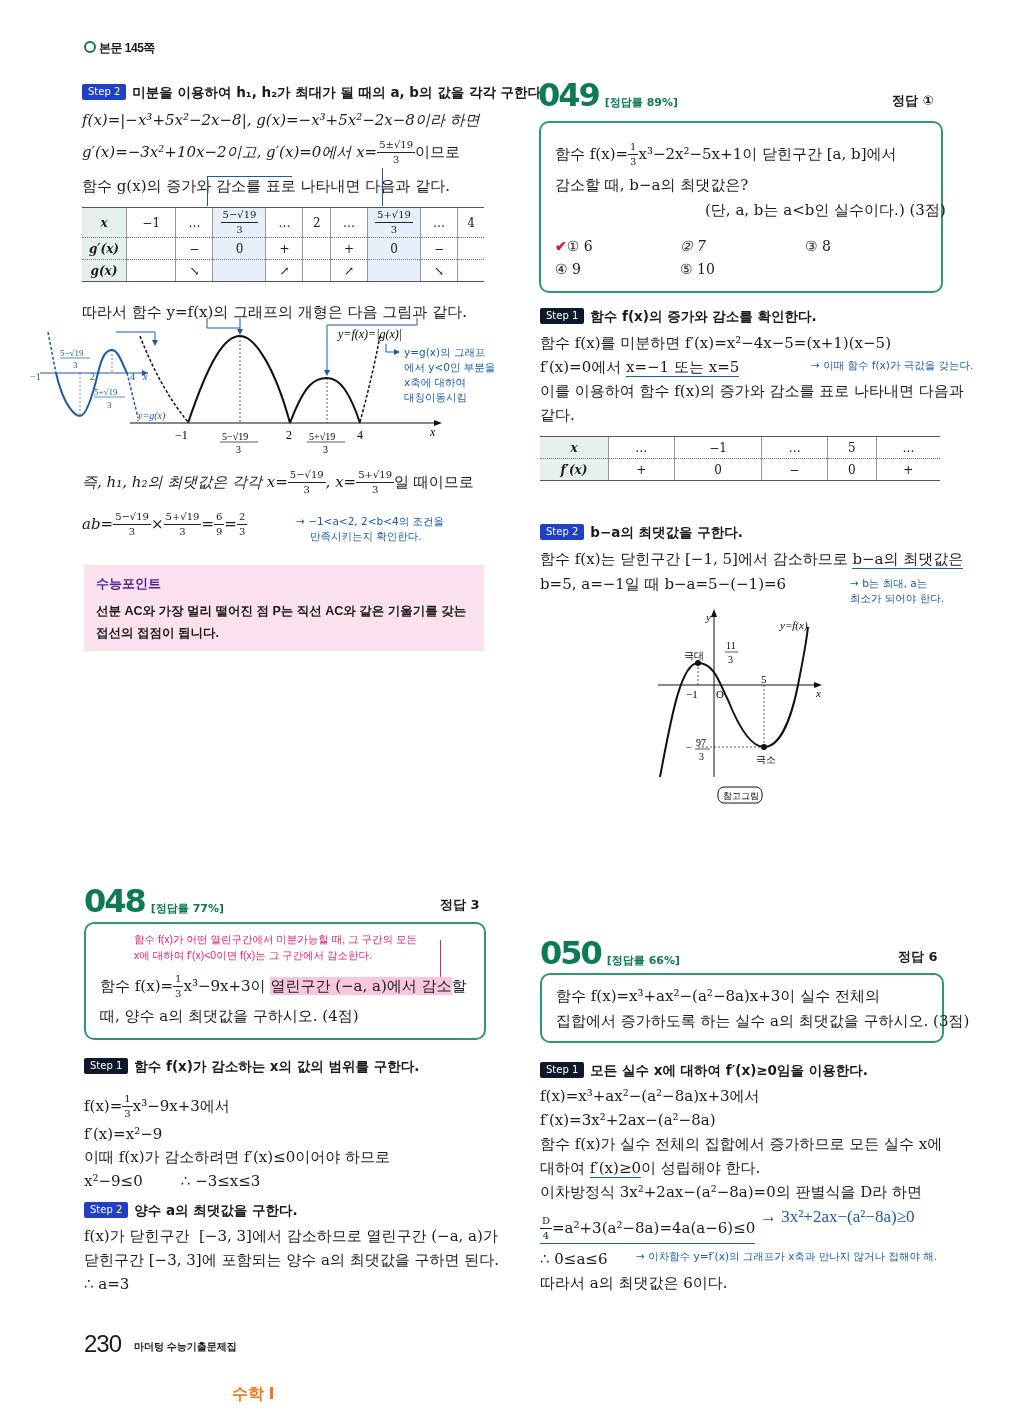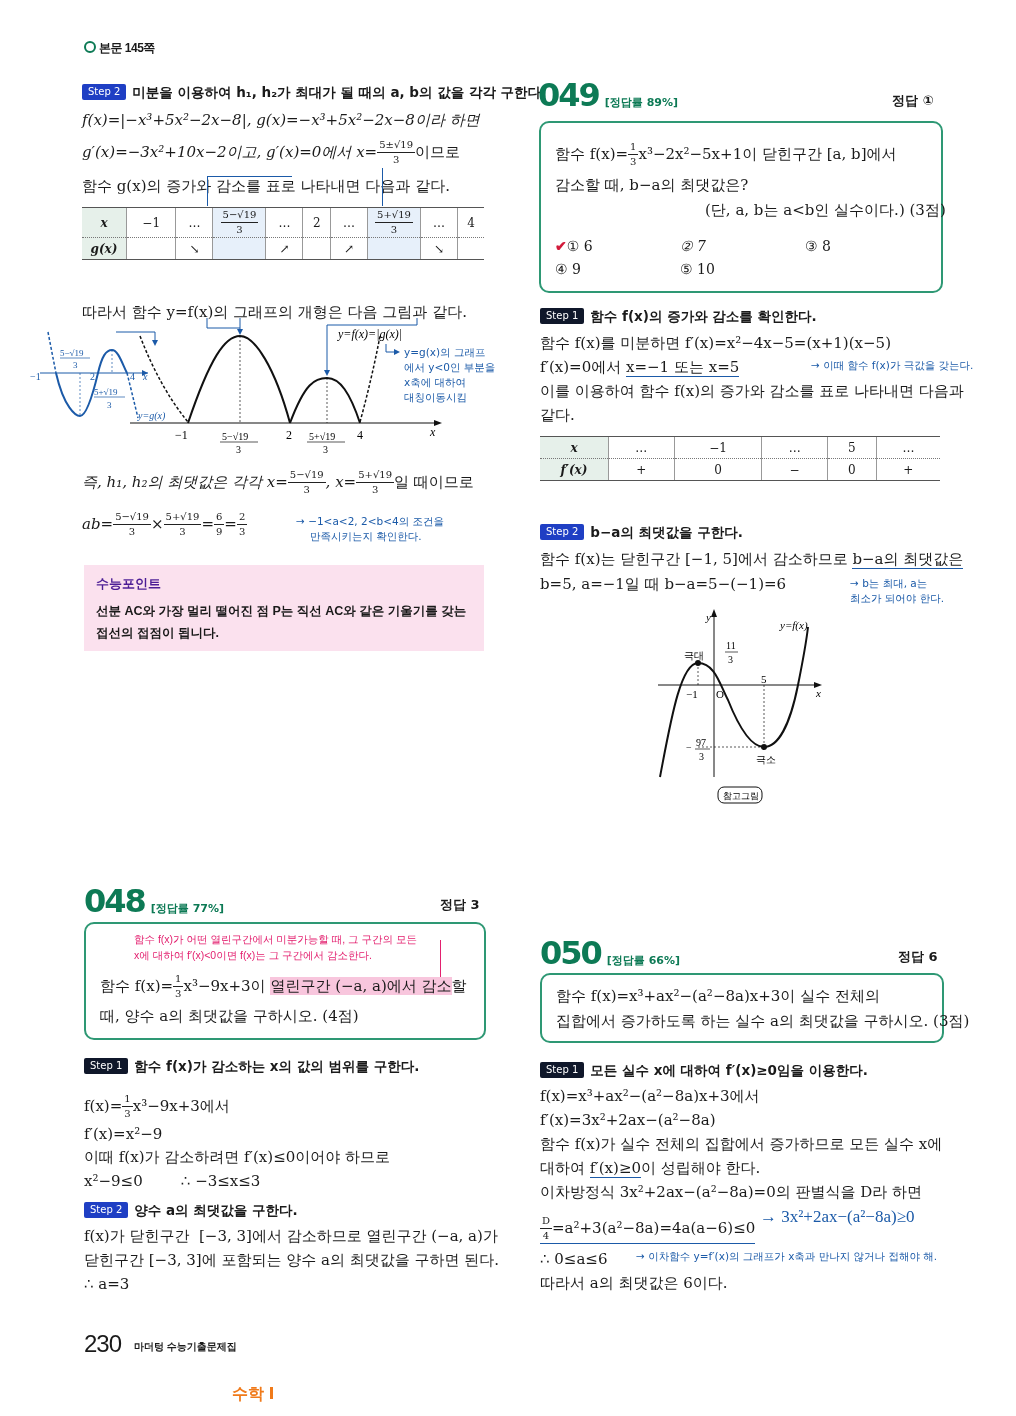--- a/index.html
+++ b/index.html
@@ -60,20 +60,32 @@
     <td>…</td>
     <td class="hl" style="width:48px"><span class="frac"><span class="n">5−√19</span><span class="d">3</span></span></td>
     <td>…</td>
     <td>2</td>
     <td>…</td>
     <td class="hl" style="width:48px"><span class="frac"><span class="n">5+√19</span><span class="d">3</span></span></td>
     <td>…</td>
     <td>4</td>
   </tr>
   <tr>
+    <td>g′(x)</td>
+    <td></td>
+    <td>−</td>
+    <td class="hl">0</td>
+    <td>+</td>
+    <td></td>
+    <td>+</td>
+    <td class="hl">0</td>
+    <td>−</td>
+    <td></td>
+  </tr>
+  <tr>
     <td>g(x)</td>
     <td></td>
     <td>↘</td>
     <td class="hl"></td>
     <td>↗</td>
     <td></td>
     <td>↗</td>
     <td class="hl"></td>
     <td>↘</td>
     <td></td>

